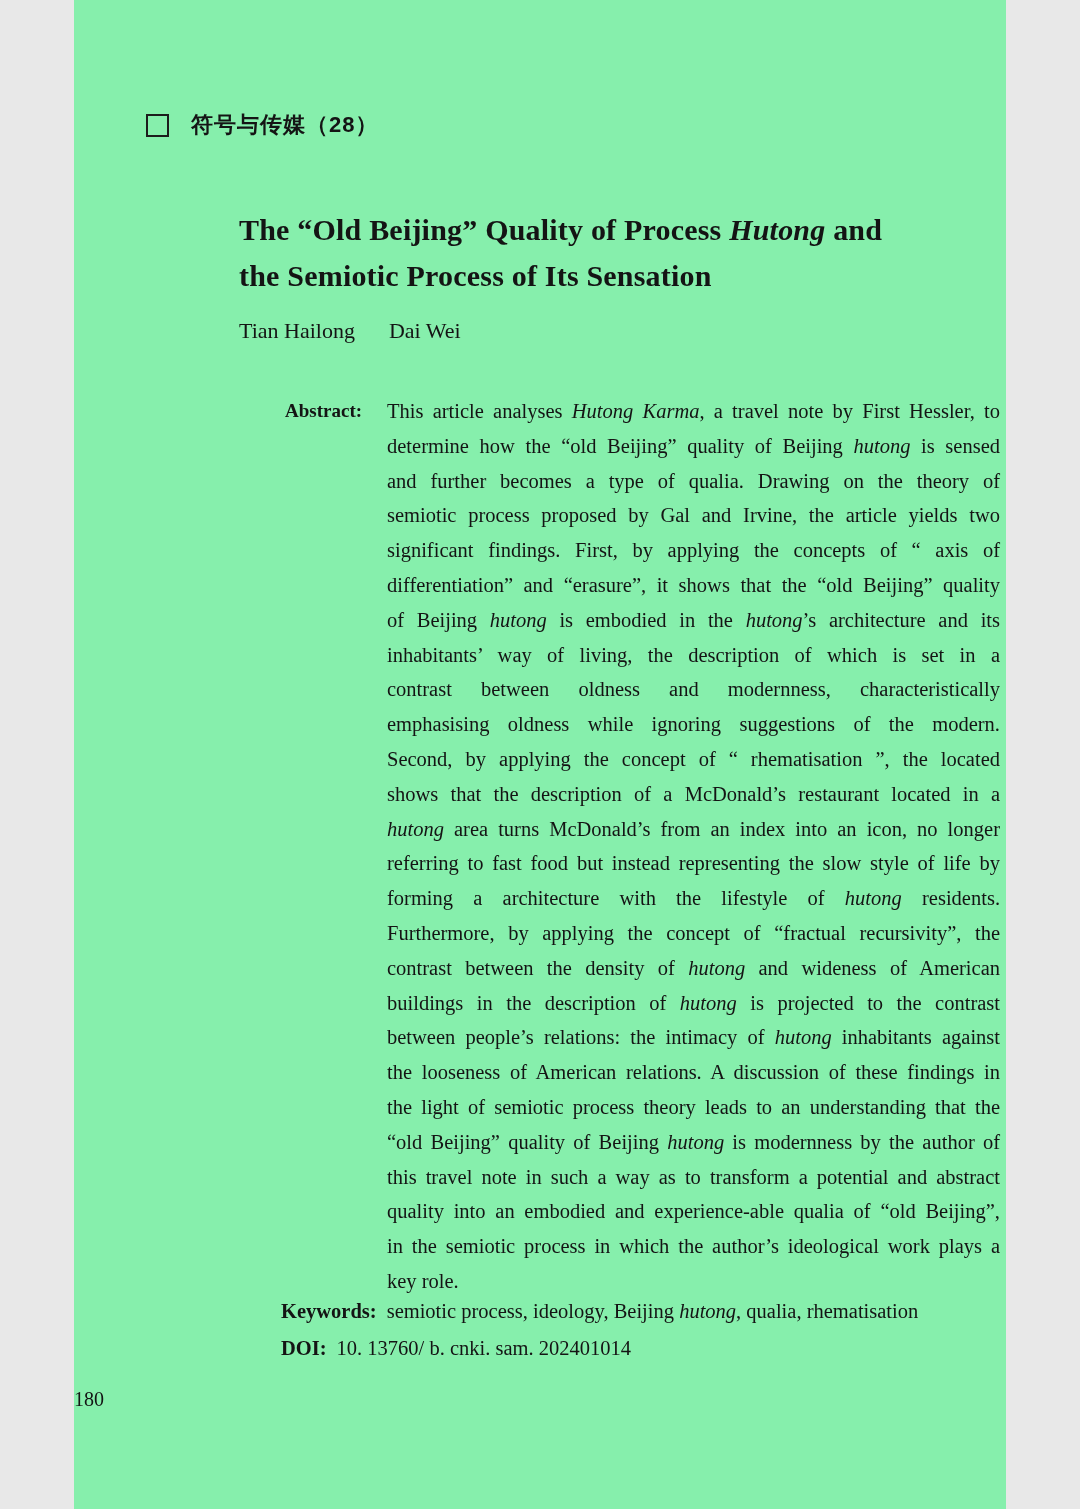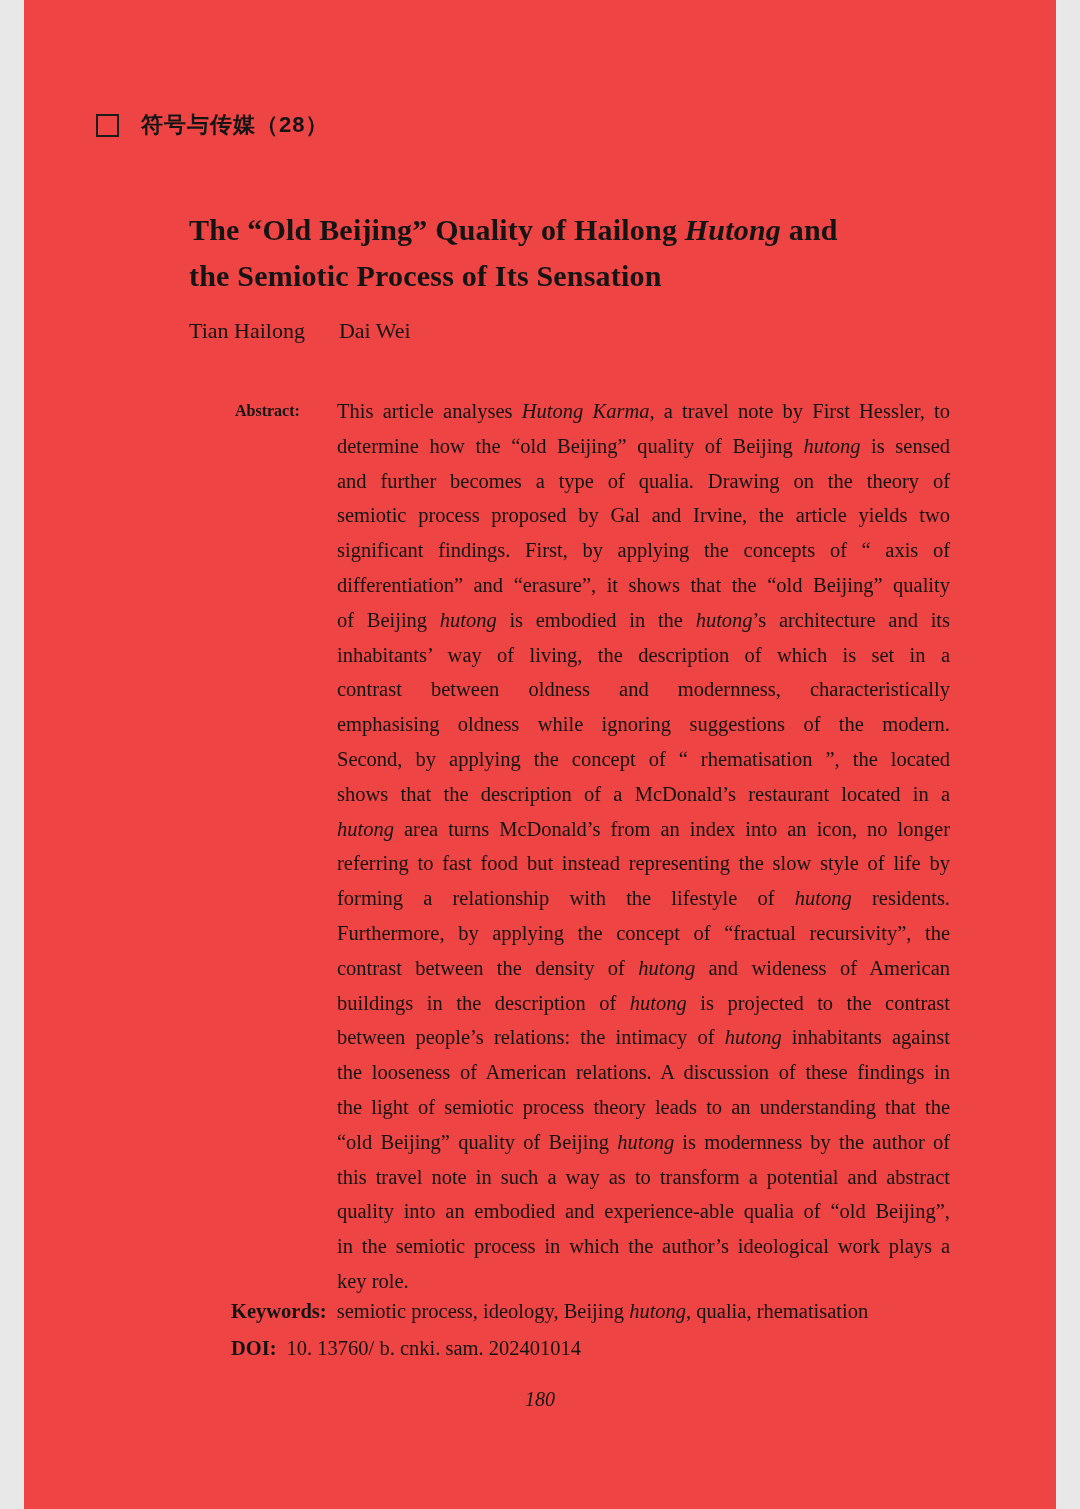--- a/index.html
+++ b/index.html
@@ -1,21 +1,21 @@
 <!DOCTYPE html>
 <html><head>
 <meta charset="utf-8">
 <style>
   html, body { margin: 0; padding: 0; background: #e8e8e8; }
   .page {
     position: relative;
-    width: 1032px;
+    width: 932px;
     height: 1509px;
     margin: 0 auto;
-    background: #ef4444;
+    background: #86efac;
     font-family: "Liberation Serif", serif;
     color: #141414;
     overflow: hidden;
   }
 
   
   .journal-header {
     position: absolute;
     top: 110px;
     left: 72px;
@@ -55,21 +55,21 @@
     left: 165px;
     font-size: 22px;
   }
   .author { margin-right: 34px; }
 
   
   .abstract-label {
     position: absolute;
     top: 394px;
     left: 211px;
-    font-size: 16px;
+    font-size: 19px;
     font-weight: bold;
     line-height: 34.8px;
   }
   .abstract-lines {
     position: absolute;
     top: 394px;
     left: 313px;
     width: 613px;
     font-size: 20.5px;
   }
@@ -93,39 +93,37 @@
   .keywords-line { top: 1294px; }
   .doi-line { top: 1331px; }
   .kw-label, .doi-label { font-weight: bold; margin-right: 10px; }
 
   
   .page-number {
     position: absolute;
     top: 1388px;
     left: 0;
     width: 100%;
-    text-align: center;
     font-size: 20px;
-    font-style: italic;
   }
 
   i { font-style: italic; }
 </style>
 </head>
 <body>
 
 <div class="page">
 
   <div class="journal-header">
     <div class="journal-box"></div>
     <div class="journal-name">符号与传媒（28）</div>
   </div>
 
   <div class="paper-title">
-    <div class="t-line"><span>The “Old Beijing” Quality of Hailong </span><i>Hutong</i><span> and</span></div>
+    <div class="t-line"><span>The “Old Beijing” Quality of Process </span><i>Hutong</i><span> and</span></div>
     <div class="t-line"><span>the Semiotic Process of Its Sensation</span></div>
   </div>
 
   <div class="authors">
     <span class="author">Tian Hailong</span><span class="author">Dai Wei</span>
   </div>
 
   <div class="abstract-label">Abstract:</div>
   <div class="abstract-lines">
       <div class="abs-line"><span>This article analyses </span><i>Hutong Karma</i><span>, a travel note by First Hessler, to</span></div>
@@ -135,21 +133,21 @@
       <div class="abs-line"><span>significant findings. First, by applying the concepts of “ axis of</span></div>
       <div class="abs-line"><span>differentiation” and “erasure”, it shows that the “old Beijing” quality</span></div>
       <div class="abs-line"><span>of Beijing </span><i>hutong</i><span> is embodied in the </span><i>hutong</i><span>’s architecture and its</span></div>
       <div class="abs-line"><span>inhabitants’ way of living, the description of which is set in a</span></div>
       <div class="abs-line"><span>contrast between oldness and modernness, characteristically</span></div>
       <div class="abs-line"><span>emphasising oldness while ignoring suggestions of the modern.</span></div>
       <div class="abs-line"><span>Second, by applying the concept of “ rhematisation ”, the located</span></div>
       <div class="abs-line"><span>shows that the description of a McDonald’s restaurant located in a</span></div>
       <div class="abs-line"><i>hutong</i><span> area turns McDonald’s from an index into an icon, no longer</span></div>
       <div class="abs-line"><span>referring to fast food but instead representing the slow style of life by</span></div>
-      <div class="abs-line"><span>forming a relationship with the lifestyle of </span><i>hutong</i><span> residents.</span></div>
+      <div class="abs-line"><span>forming a architecture with the lifestyle of </span><i>hutong</i><span> residents.</span></div>
       <div class="abs-line"><span>Furthermore, by applying the concept of “fractual recursivity”, the</span></div>
       <div class="abs-line"><span>contrast between the density of </span><i>hutong</i><span> and wideness of American</span></div>
       <div class="abs-line"><span>buildings in the description of </span><i>hutong</i><span> is projected to the contrast</span></div>
       <div class="abs-line"><span>between people’s relations: the intimacy of </span><i>hutong</i><span> inhabitants against</span></div>
       <div class="abs-line"><span>the looseness of American relations. A discussion of these findings in</span></div>
       <div class="abs-line"><span>the light of semiotic process theory leads to an understanding that the</span></div>
       <div class="abs-line"><span>“old Beijing” quality of Beijing </span><i>hutong</i><span> is modernness by the author of</span></div>
       <div class="abs-line"><span>this travel note in such a way as to transform a potential and abstract</span></div>
       <div class="abs-line"><span>quality into an embodied and experience-able qualia of “old Beijing”,</span></div>
       <div class="abs-line"><span>in the semiotic process in which the author’s ideological work plays a</span></div>

